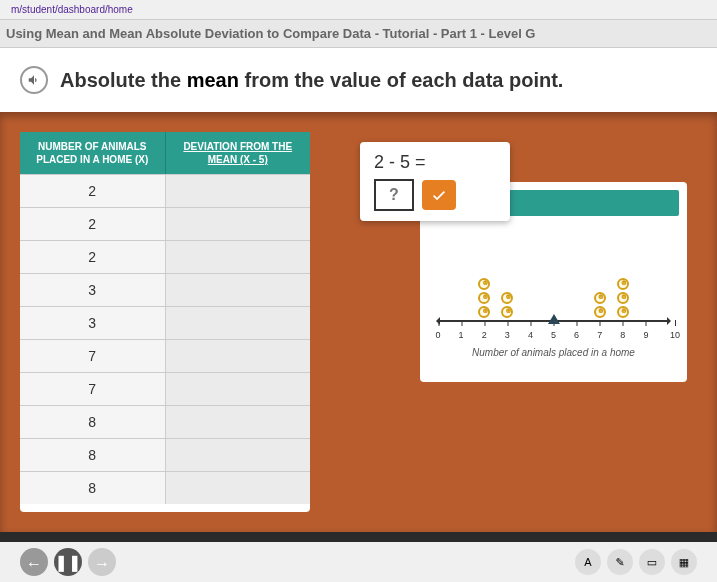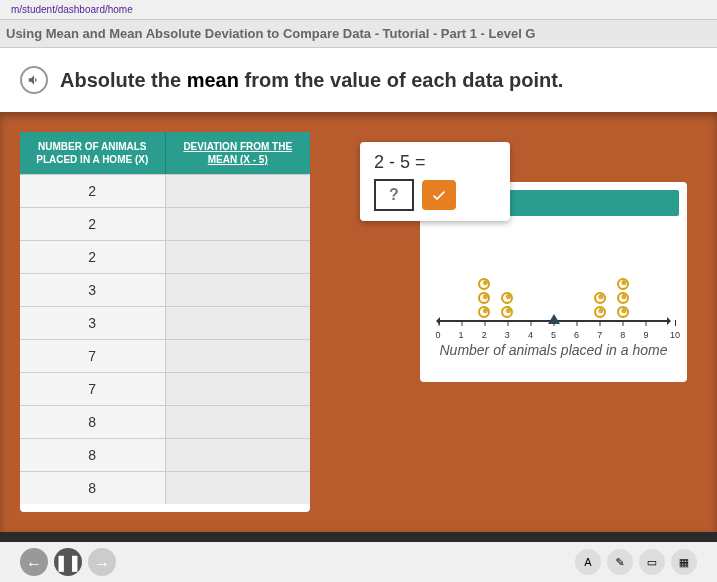--- a/index.html
+++ b/index.html
@@ -30,21 +30,21 @@
   .dotplot-area { position: relative; height: 140px; margin-top: 6px; }
   .axis-line { position: absolute; bottom: 40px; left: 10px; right: 10px; height: 2px; background: #333; }
   .axis-line::before, .axis-line::after { content: ''; position: absolute; top: -3px; border: 4px solid transparent; }
   .axis-line::before { left: -6px; border-right-color: #333; }
   .axis-line::after { right: -6px; border-left-color: #333; }
   .tick { position: absolute; bottom: 22px; font-size: 9px; color: #333; transform: translateX(-50%); }
   .tick::before { content: ''; position: absolute; top: -10px; left: 50%; width: 1px; height: 6px; background: #333; }
   .dot { position: absolute; width: 12px; height: 12px; border: 2px solid #d4a017; border-radius: 50%; background: #fff9e6; transform: translateX(-50%); }
   .dot::after { content: '☻'; position: absolute; font-size: 8px; color: #d4a017; left: 1px; top: -2px; }
   .mean-marker { position: absolute; bottom: 38px; width: 0; height: 0; border-left: 6px solid transparent; border-right: 6px solid transparent; border-bottom: 10px solid #2a4858; transform: translateX(-50%); }
-  .axis-label { position: absolute; bottom: 4px; left: 0; right: 0; text-align: center; font-size: 14px; color: #555; font-style: italic; }
+  .axis-label { position: absolute; bottom: 4px; left: 0; right: 0; text-align: center; font-size: 10px; color: #555; font-style: italic; }
   .bottom-bar { position: absolute; bottom: 0; left: 0; right: 0; height: 40px; background: #f0f0f0; display: flex; align-items: center; justify-content: space-between; padding: 0 20px; }
   .nav-btns { display: flex; gap: 6px; }
   .nav-btn { width: 28px; height: 28px; background: #999; border-radius: 50%; display: flex; align-items: center; justify-content: center; color: #fff; cursor: pointer; }
   .tool-btns { display: flex; gap: 6px; }
   .tool-btn { width: 26px; height: 26px; background: #ddd; border-radius: 50%; display: flex; align-items: center; justify-content: center; font-size: 11px; cursor: pointer; }
 </style>
 </head>
 <body>
 
 <div class="url-bar">m/student/dashboard/home</div>

